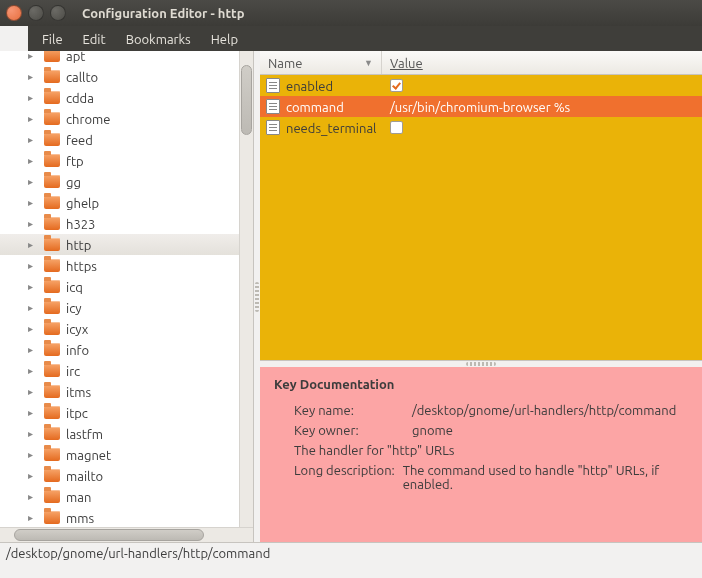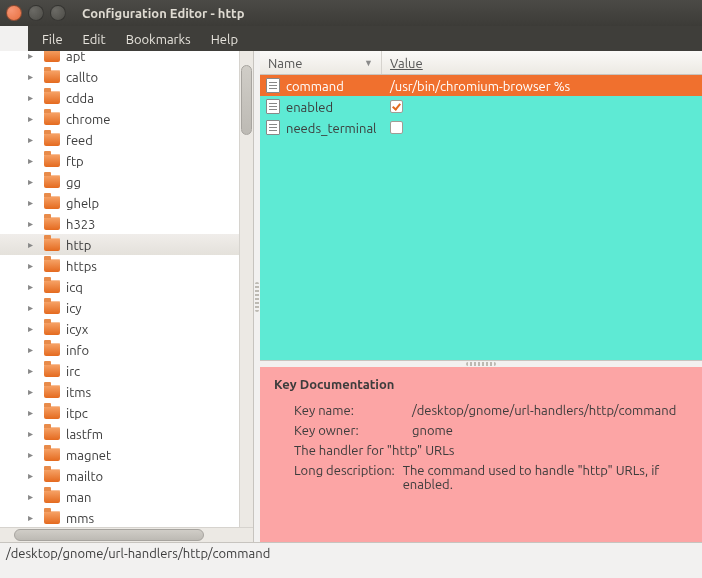--- a/index.html
+++ b/index.html
@@ -27,21 +27,21 @@
 
 .tree-vscroll { position: absolute; right: 0; top: 0; bottom: 0; width: 14px; background: #ece9e4; border-left: 1px solid #d6d3ce; }
 .tree-vscroll .thumb { position: absolute; left: 1px; right: 1px; top: 14px; height: 70px; background: linear-gradient(#d0cdc7,#bdbab4); border: 1px solid #a7a49f; border-radius: 6px; }
 .tree-hscroll { height: 15px; background: #ece9e4; border-top: 1px solid #d6d3ce; display: flex; align-items: center; position: relative; }
 .tree-hscroll .thumb { position: absolute; left: 14px; width: 190px; top: 1px; bottom: 1px; background: linear-gradient(#d0cdc7,#bdbab4); border: 1px solid #a7a49f; border-radius: 6px; }
 
 .splitter { width: 6px; display:flex; align-items:center; justify-content:center; cursor: col-resize; }
 .splitter .grip { width:4px; height:30px; background: repeating-linear-gradient(#bcb9b2 0 2px, transparent 2px 4px); border-radius:2px; }
 
 .right { flex: 1; display: flex; flex-direction: column; }
-.grid { background: #5eead4; border-bottom: 1px solid #c7c4bf; height: 310px; position: relative; }
+.grid { background: #eab308; border-bottom: 1px solid #c7c4bf; height: 310px; position: relative; }
 .grid-head { display: flex; height: 24px; background: linear-gradient(#fbfaf8,#ece9e3); border-bottom: 1px solid #c7c4bf; }
 .col { display: flex; align-items: center; padding: 0 8px; border-right: 1px solid #d6d3ce; color: #555; position: relative; }
 .col.name { width: 122px; }
 .col .sort { margin-left: auto; font-size: 9px; color: #8a8a8a; }
 .col.value { flex: 1; border-right: none; text-decoration: underline; }
 .grid-body .row { display: flex; align-items: center; height: 21px; }
 .row.sel { background: #f0702e; color: #fff; }
 .row .c-name { width: 122px; display: flex; align-items: center; padding-left: 6px; }
 .row .c-value { flex: 1; padding-left: 8px; display:flex; align-items:center; }
 .key-icon { width: 14px; height: 15px; background: #fff; border: 1px solid #888; border-radius: 1px; margin-right: 6px; position: relative; }
@@ -214,41 +214,41 @@
       <div class="grid-head">
         <div class="col name">
           <span>Name</span>
           <span class="sort">▼</span>
         </div>
         <div class="col value">
           <span>Value</span>
         </div>
       </div>
       <div class="grid-body" id="grid-body">
+          <div class="row">
+            <div class="c-name">
+              <span class="key-icon"></span>
+              <span>enabled</span>
+            </div>
+            <div class="c-value">
+              <span class="checkbox checked"></span>
+            </div>
+          </div>
           <div class="row sel">
             <div class="c-name">
               <span class="key-icon"></span>
               <span>command</span>
             </div>
             <div class="c-value">
               <span>/usr/bin/chromium-browser %s</span>
             </div>
           </div>
           <div class="row">
             <div class="c-name">
               <span class="key-icon"></span>
-              <span>enabled</span>
-            </div>
-            <div class="c-value">
-              <span class="checkbox checked"></span>
-            </div>
-          </div>
-          <div class="row">
-            <div class="c-name">
-              <span class="key-icon"></span>
               <span>needs_terminal</span>
             </div>
             <div class="c-value">
               <span class="checkbox"></span>
             </div>
           </div>
         </div>
     </div>
 
     <div class="splitter-h">

